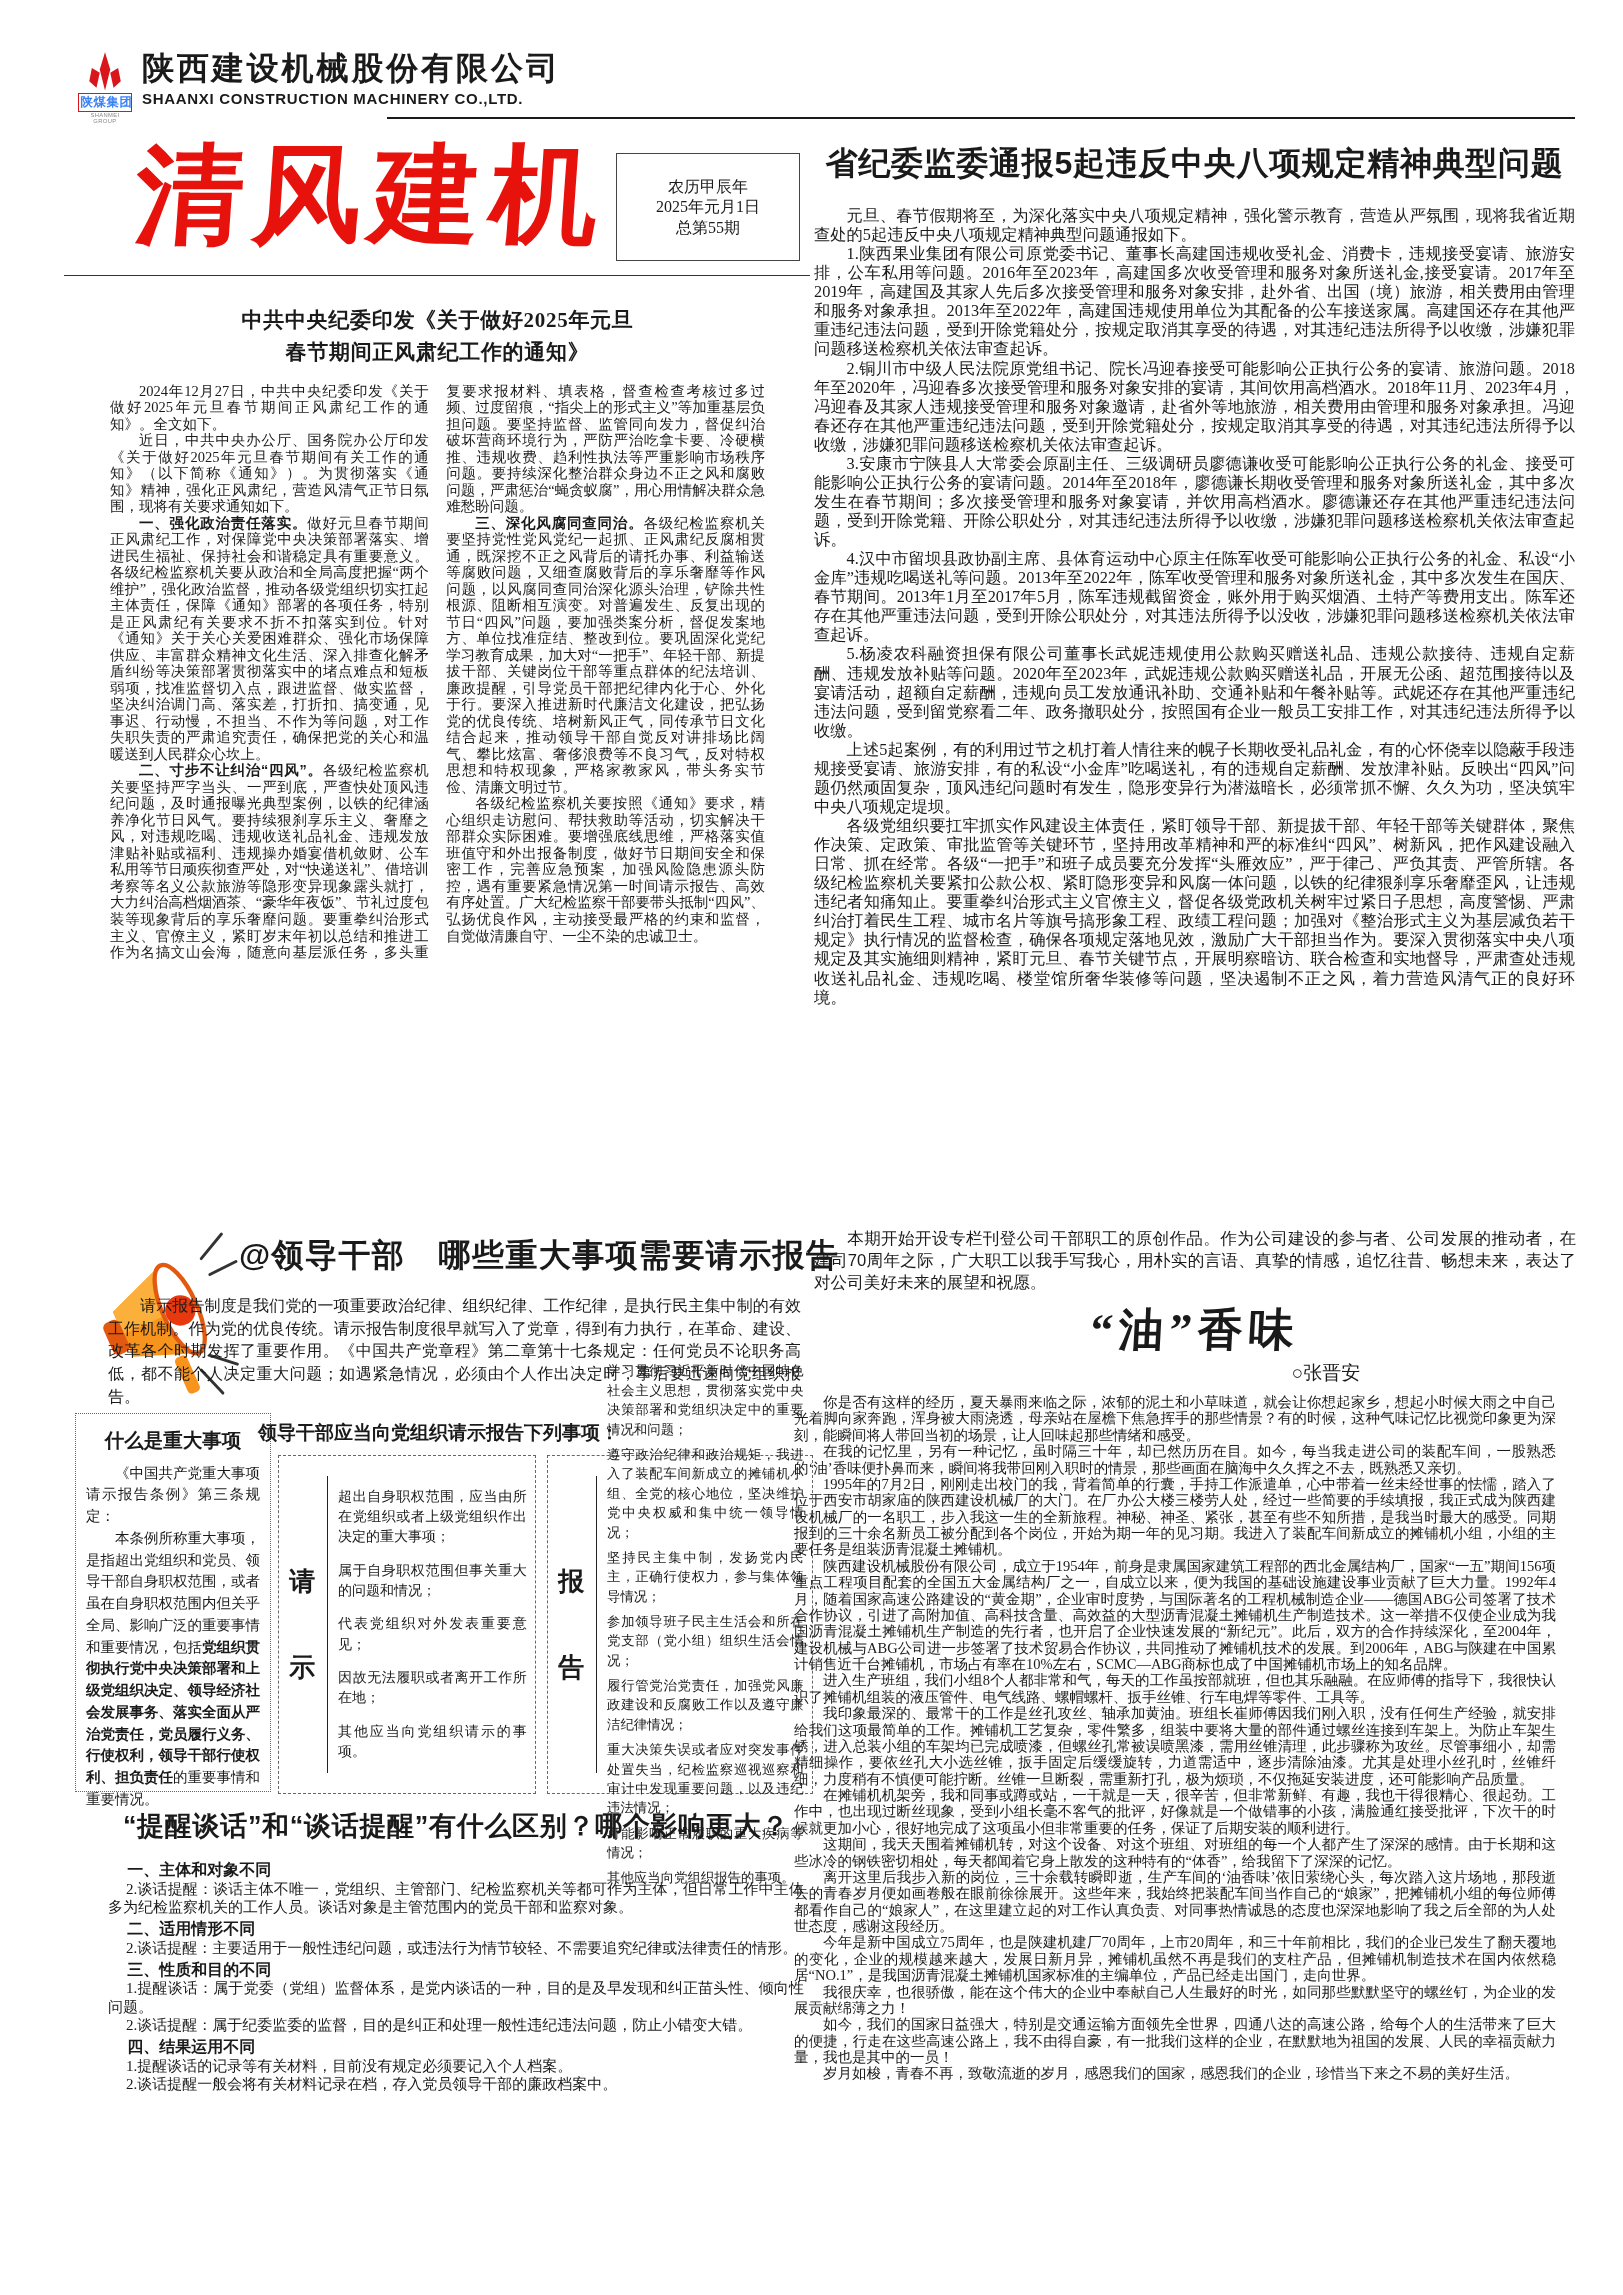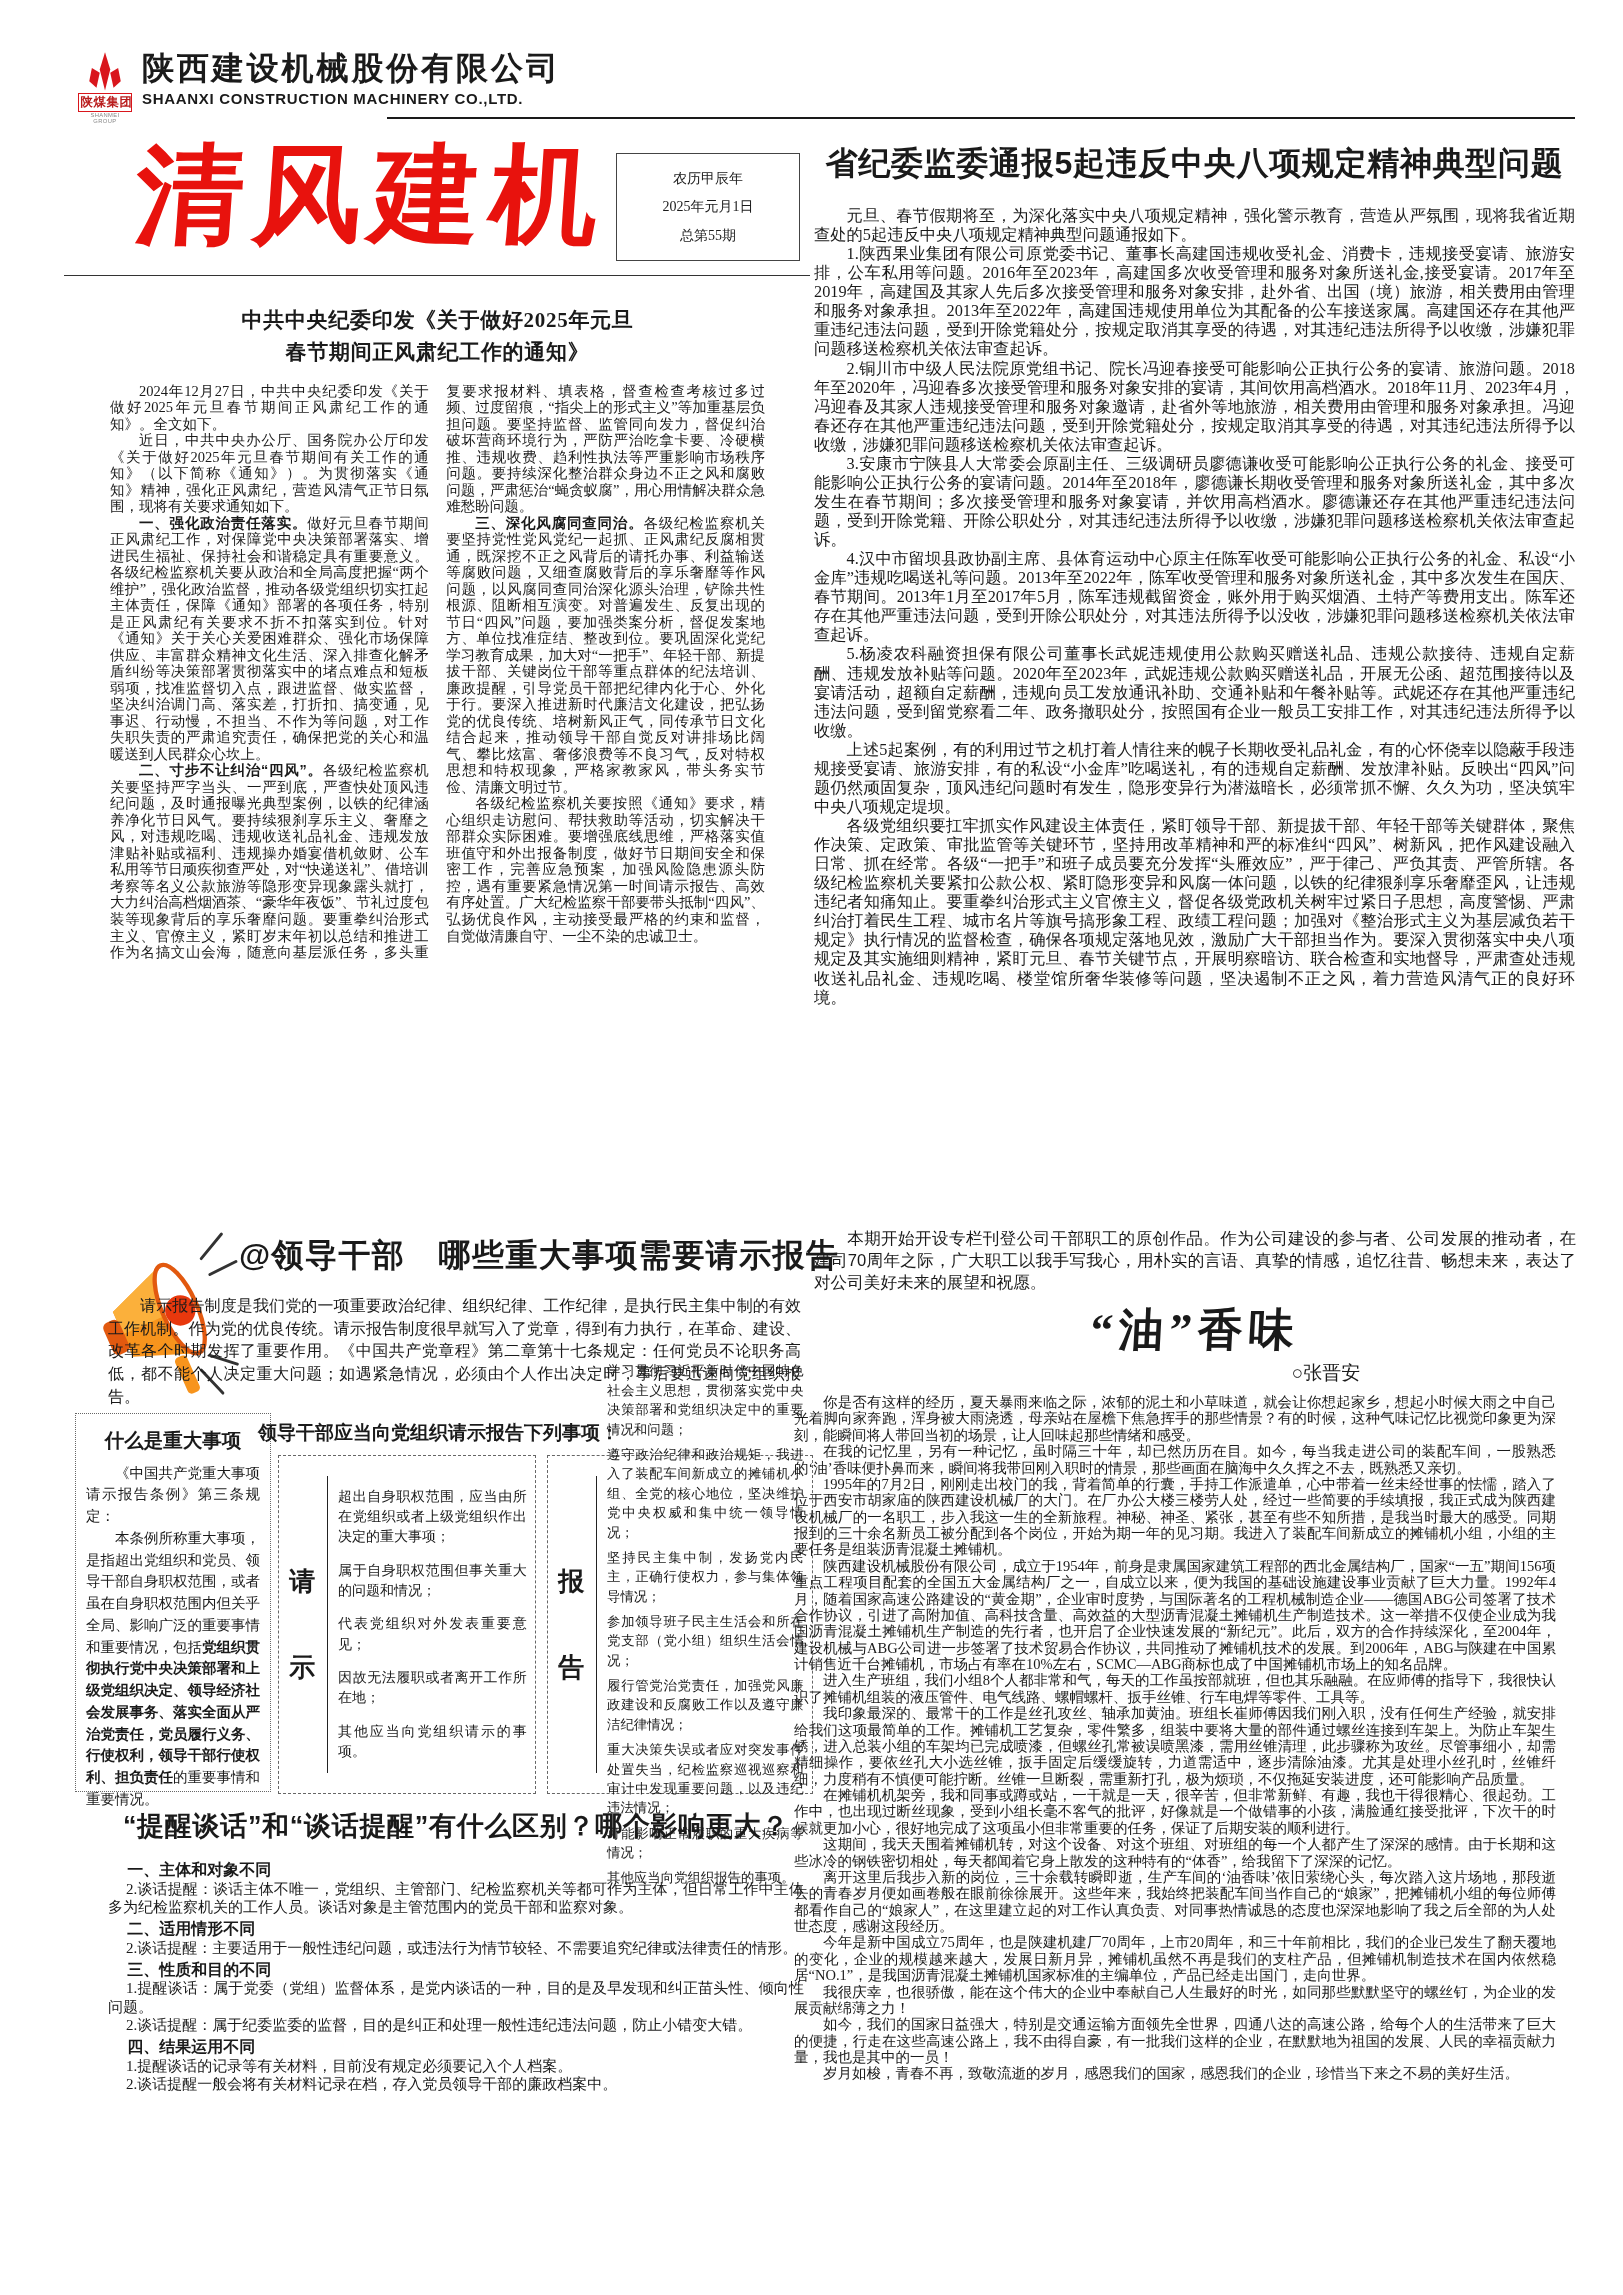--- a/index.html
+++ b/index.html
@@ -2,30 +2,30 @@
 <html style="font-size:11.6px"><head>
 <meta charset="utf-8">
 <style>
   html,body{margin:0;padding:0;background:#e8e8e8;}
   .page{position:relative;width:1624px;height:2295px;background:#ffffff;margin:0 auto;overflow:hidden;
         font-family:"Liberation Serif","DejaVu Serif",serif;color:#1a1a1a;}
   
   .logo-wrap{position:absolute;left:78px;top:51px;display:flex;align-items:flex-start;gap:10px;}
   .logo-mark{width:54px;text-align:center;}
   .logo-mark svg{width:42px;height:42px;display:block;margin:0 auto;}
-  .logo-group-cn{font-family:"Liberation Sans","DejaVu Sans",sans-serif;font-weight:bold;color:#b91c1c;font-size:12.3px;letter-spacing:0.7px;border:0.7px solid #d9161c;padding:0 1.4px;white-space:nowrap;}
+  .logo-group-cn{font-family:"Liberation Sans","DejaVu Sans",sans-serif;font-weight:bold;color:#3b82f6;font-size:12.3px;letter-spacing:0.7px;border:0.7px solid #d9161c;padding:0 1.4px;white-space:nowrap;}
   .logo-group-en{font-family:"Liberation Sans","DejaVu Sans",sans-serif;font-size:5.8px;color:#888;letter-spacing:0.4px;}
   .company-cn{font-family:"Liberation Sans","DejaVu Sans",sans-serif;font-weight:bold;font-size:32px;letter-spacing:2.9px;line-height:1.1;}
   .company-en{font-family:"Liberation Sans","DejaVu Sans",sans-serif;font-weight:bold;font-size:15px;letter-spacing:0.7px;margin-top:4.3px;}
   .rule-top{position:absolute;left:387px;top:117px;width:1188px;height:2.2px;background:#1a1a1a;}
   .masthead{position:absolute;left:136px;top:142px;width:463px;font-size:108px;line-height:1.0;font-weight:bold;
             color:#e8120d;letter-spacing:10px;transform:skewX(-4deg);white-space:nowrap;}
   .issue-box{position:absolute;left:616px;top:153px;width:182px;height:106px;border:1.4px solid #444;
-             display:flex;flex-direction:column;justify-content:center;align-items:center;gap:13px;
-             font-size:14px;line-height:1.1;}
+             display:flex;flex-direction:column;justify-content:center;align-items:center;gap:3px;
+             font-size:16px;line-height:1.1;}
   .rule-masthead{position:absolute;left:64px;top:275px;width:746px;height:1.4px;background:#333;}
   
   .notice{position:absolute;left:110px;top:305px;width:655px;}
   .notice-title{font-size:21px;font-weight:bold;text-align:center;line-height:1.5;letter-spacing:0.7px;}
   .notice-body{margin-top:14.5px;column-count:2;column-gap:17.4px;font-size:14.5px;line-height:1.14;text-align:justify;}
   .para{margin:0;text-indent:2em;}
   .lead{font-family:"Liberation Sans","DejaVu Sans",sans-serif;font-weight:bold;}
   
   .tongbao{position:absolute;left:814px;top:142px;width:761px;}
   .tongbao-title{font-size:32px;font-weight:bold;text-align:center;letter-spacing:0.7px;font-family:"Liberation Sans","DejaVu Sans",sans-serif;}

